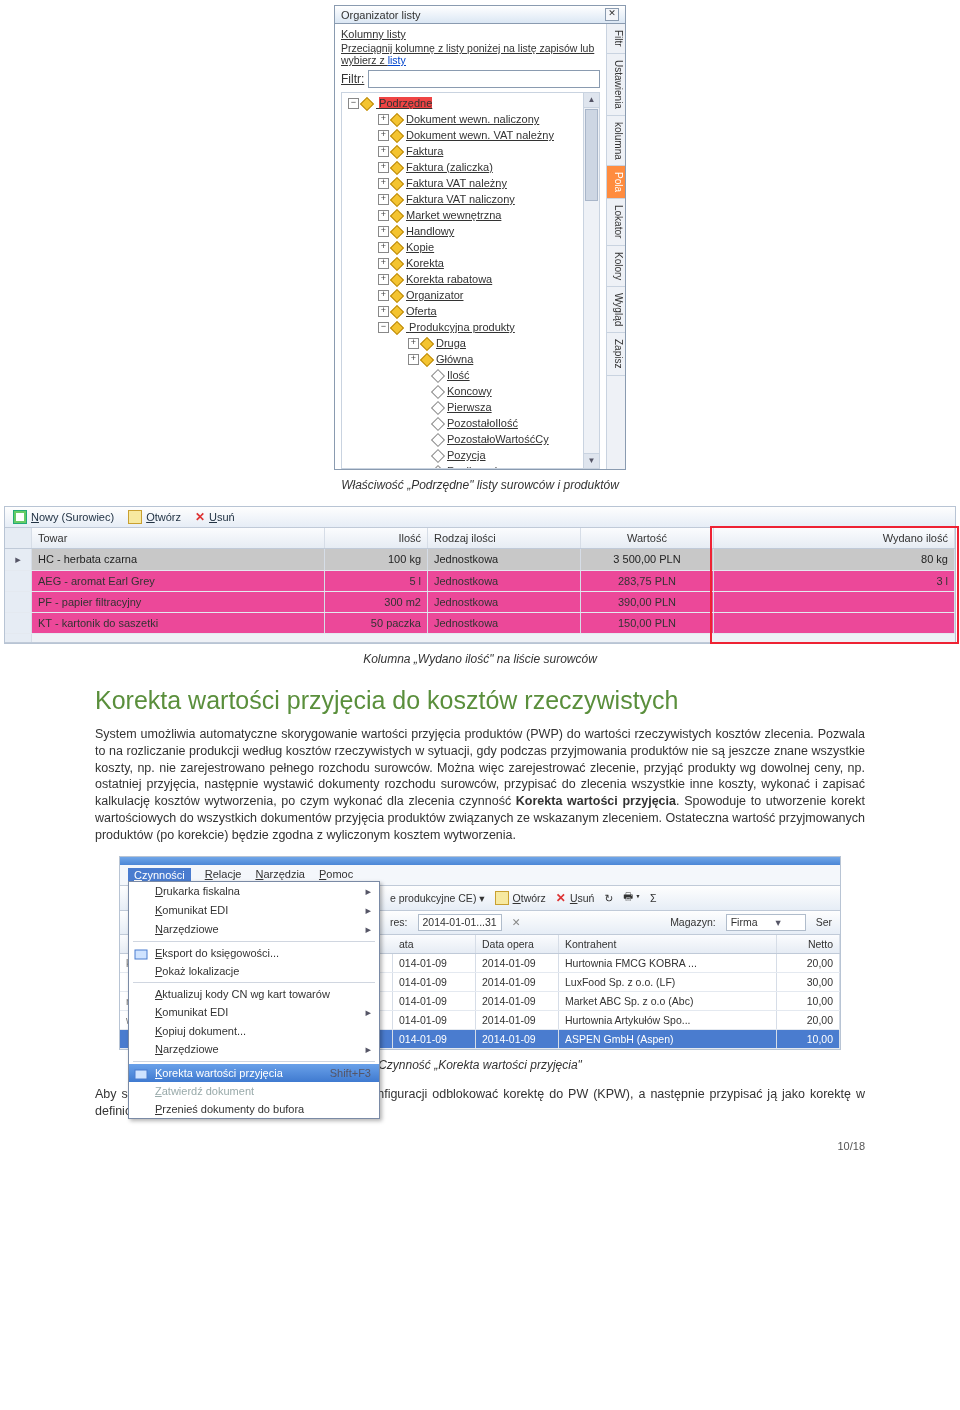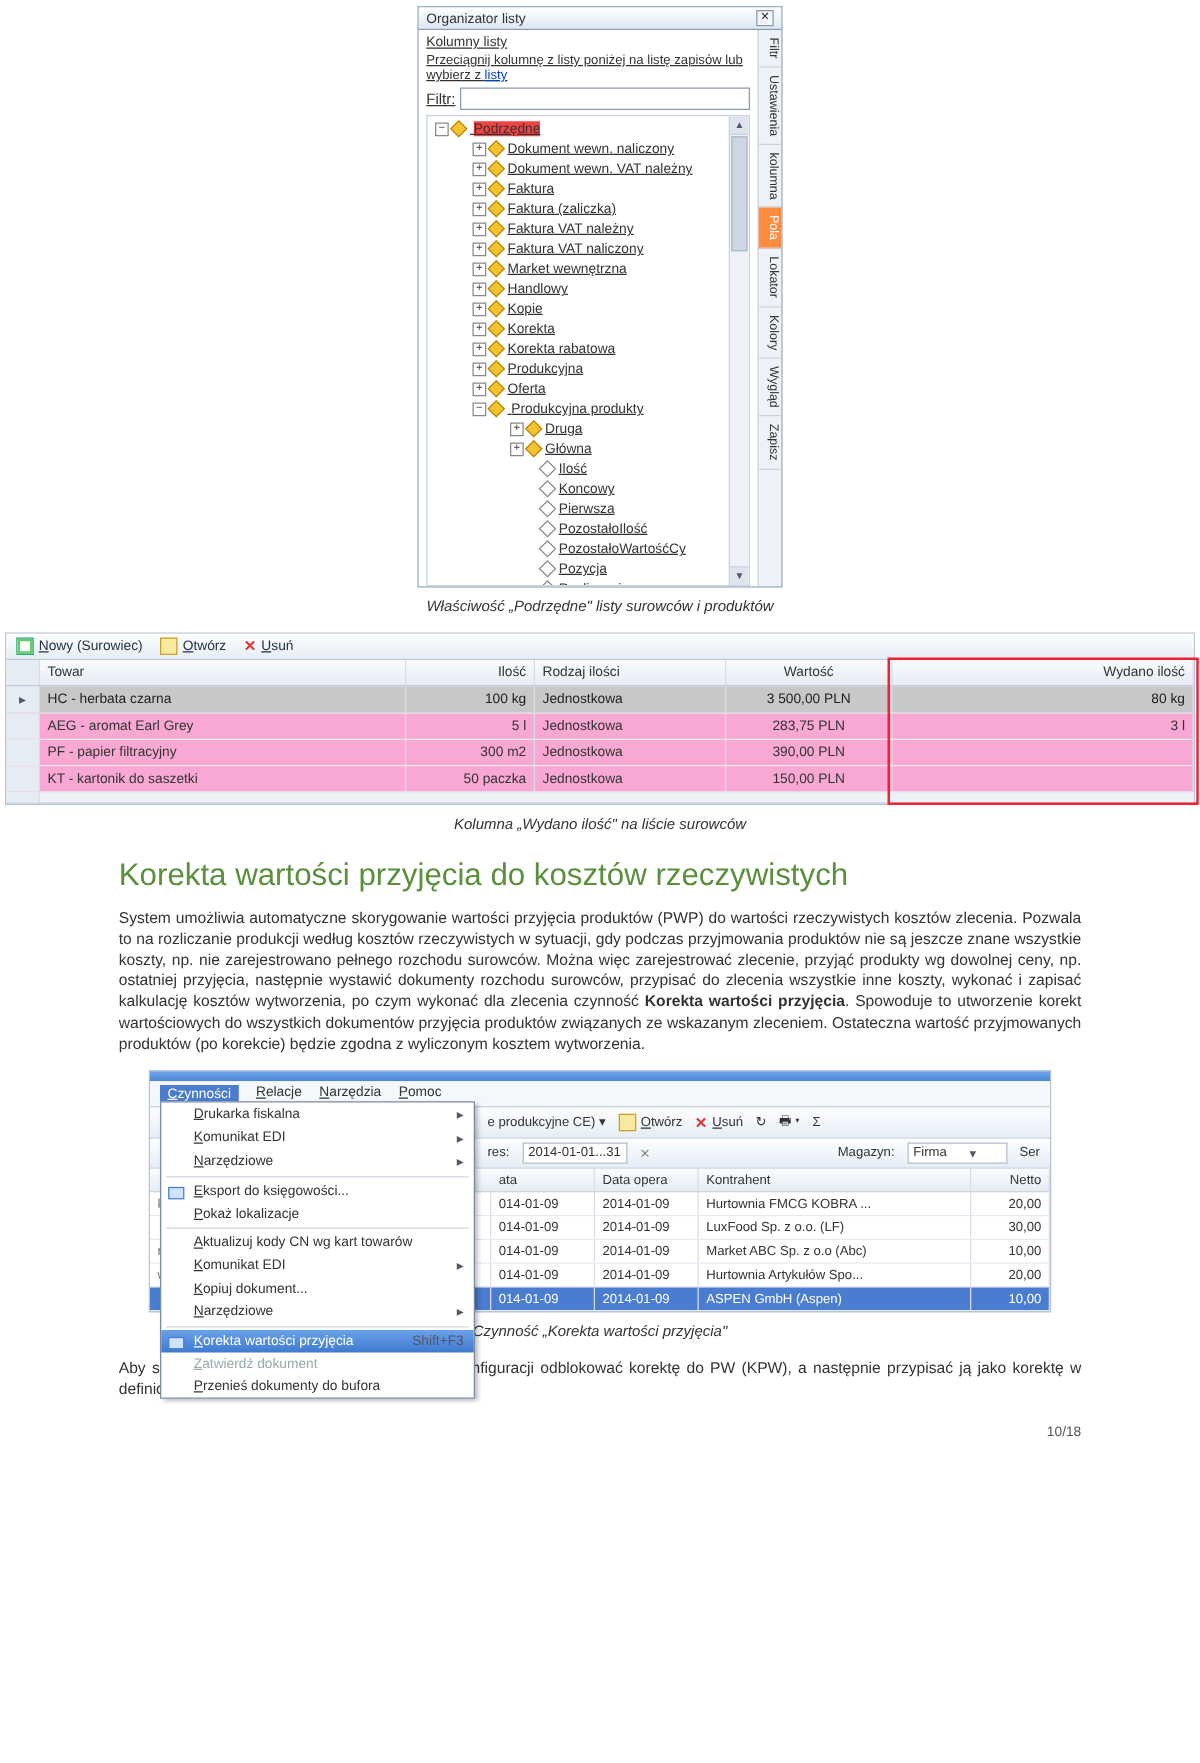--- a/index.html
+++ b/index.html
@@ -180,21 +180,21 @@
   }
   .grid-head {
     background: linear-gradient(#fbfcfe, #e6ecf4);
     border-bottom: 1px solid #c0cad8;
   }
   .grid-head > div, .grid-row > div {
     padding: 4px 6px;
     border-right: 1px solid #d6dde7;
     overflow: hidden; white-space: nowrap;
   }
-  .grid-row { border-bottom: 1px solid #e4e9f0; background: #f9a8d4; }
+  .grid-row { border-bottom: 1px solid #e4e9f0; background: #ec4899; }
   .grid-row.sel { background: #c8c8c8; color: #222; }
   .c-marker { width: 14px; flex: 0 0 14px; background: #e6ecf4; border-right: 1px solid #c0cad8; text-align: center; color: #556; }
   .c-towar { flex: 0 0 280px; }
   .c-ilosc { flex: 0 0 90px; text-align: right; }
   .c-rodzaj { flex: 0 0 140px; }
   .c-wart { flex: 0 0 120px; text-align: center; }
   .c-wyd { flex: 1 1 auto; text-align: right; }
   .hl-box {
     position: absolute;
     border: 2px solid #e23;
@@ -324,21 +324,21 @@
                     <li><span class="toggle">+</span><span class="node-icon ic-yellow"></span><span>Dokument wewn. VAT należny</span></li>
                     <li><span class="toggle">+</span><span class="node-icon ic-yellow"></span><span>Faktura</span></li>
                     <li><span class="toggle">+</span><span class="node-icon ic-yellow"></span><span>Faktura (zaliczka)</span></li>
                     <li><span class="toggle">+</span><span class="node-icon ic-yellow"></span><span>Faktura VAT należny</span></li>
                     <li><span class="toggle">+</span><span class="node-icon ic-yellow"></span><span>Faktura VAT naliczony</span></li>
                     <li><span class="toggle">+</span><span class="node-icon ic-yellow"></span><span>Market wewnętrzna</span></li>
                     <li><span class="toggle">+</span><span class="node-icon ic-yellow"></span><span>Handlowy</span></li>
                     <li><span class="toggle">+</span><span class="node-icon ic-yellow"></span><span>Kopie</span></li>
                     <li><span class="toggle">+</span><span class="node-icon ic-yellow"></span><span>Korekta</span></li>
                     <li><span class="toggle">+</span><span class="node-icon ic-yellow"></span><span>Korekta rabatowa</span></li>
-                    <li><span class="toggle">+</span><span class="node-icon ic-yellow"></span><span>Produkcyjna</span></li>
+                    <li><span class="toggle">+</span><span class="node-icon ic-yellow"></span><span>Organizator</span></li>
                     <li><span class="toggle">+</span><span class="node-icon ic-yellow"></span><span>Oferta</span></li>
                   </ul>
                 <ul>
                   <li>
                     <span class="toggle">−</span>
                     <span class="node-icon ic-yellow"></span>
                     <span>Produkcyjna produkty</span>
                     <ul id="tree-prod">
                         <li><span class="toggle">+</span><span class="node-icon ic-yellow"></span><span>Druga</span></li>
                         <li><span class="toggle">+</span><span class="node-icon ic-yellow"></span><span>Główna</span></li>

